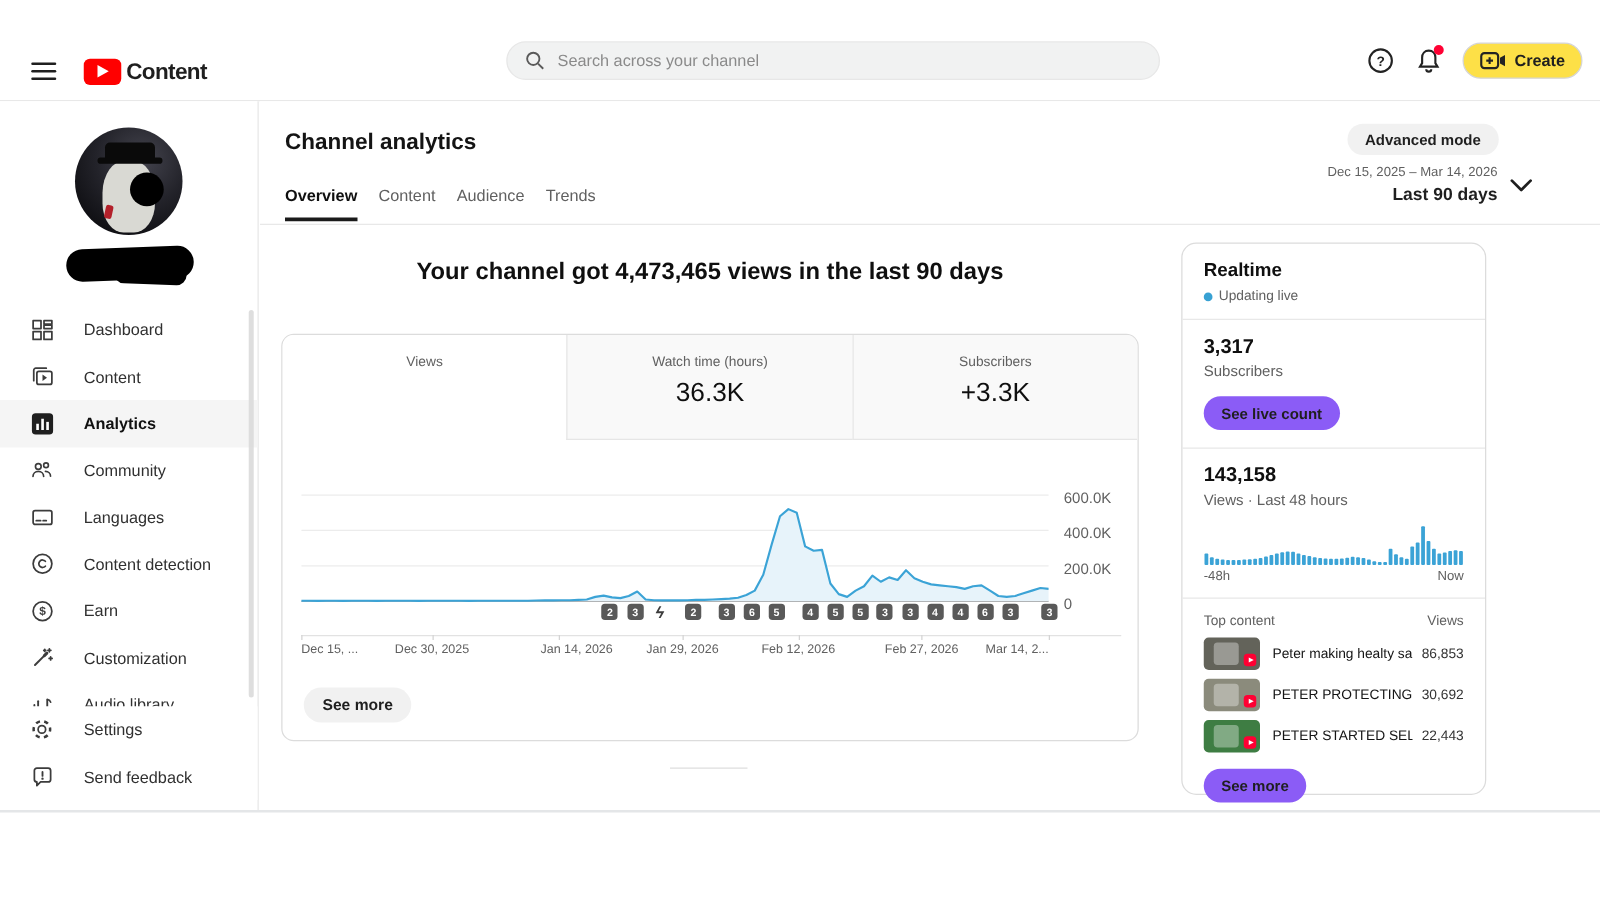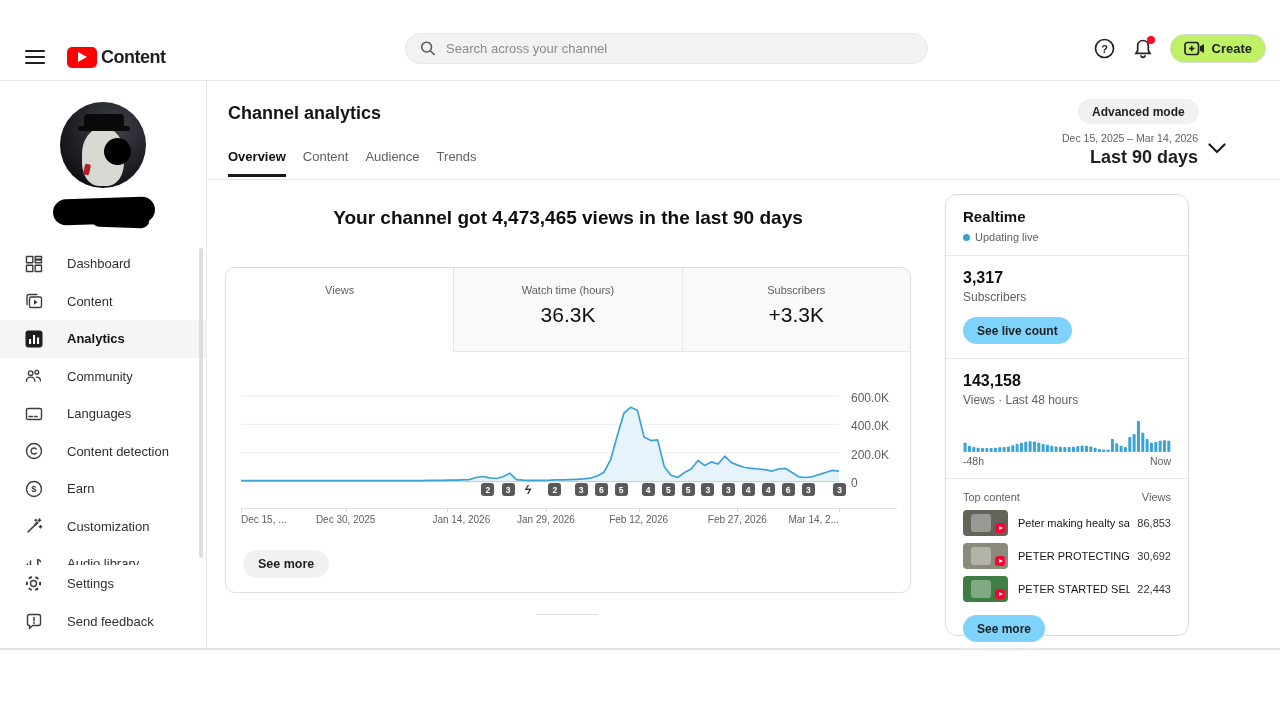--- a/index.html
+++ b/index.html
@@ -16,21 +16,21 @@
   .logo { display:flex; align-items:center; margin-left:22px; cursor:pointer; }
   .logo-play { width:30px; height:21px; background:#ff0000; border-radius:5px; position:relative; }
   .logo-play::after { content:""; position:absolute; left:11px; top:5.5px; border-left:9px solid #fff; border-top:5px solid transparent; border-bottom:5px solid transparent; }
   .logo-text { font-size:18px; font-weight:bold; letter-spacing:-0.5px; color:#1f1f1f; margin-left:4px; }
   .searchbar { position:absolute; left:405px; top:0; width:523px; height:31px; background:#f1f2f2; border:1px solid #e7e7e7; border-radius:16px; display:flex; align-items:center; padding:0 14px; }
   .searchbar input { border:none; outline:none; background:transparent; font-family:"Liberation Sans",sans-serif; font-size:13px; color:#333; width:100%; margin-left:10px; }
   .searchbar input::placeholder { color:#8a8a8a; }
   .topbar-right { position:absolute; right:14px; top:0; height:31px; display:flex; align-items:center; gap:16px; }
   .iconbtn { width:22px; height:22px; position:relative; cursor:pointer; display:flex; align-items:center; justify-content:center; }
   .bell-dot { position:absolute; right:-1px; top:-2px; width:8px; height:8px; background:#ff0033; border-radius:50%; }
-  .create-btn { display:flex; align-items:center; gap:7px; border:1px solid #d5d5d5; border-radius:17px; height:29px; padding:0 13px; background:#bef264; cursor:pointer; }
+  .create-btn { display:flex; align-items:center; gap:7px; border:1px solid #d5d5d5; border-radius:17px; height:29px; padding:0 13px; background:#fde047; cursor:pointer; }
   .create-btn span { font-size:13px; font-weight:bold; color:#1f1f1f; }
 
   
   .sidebar { position:absolute; left:0; top:81px; width:207px; height:567px; background:#fff; border-right:1px solid #e8e8e8; }
   .avatar-wrap { position:absolute; left:0; top:0; width:207px; height:164px; }
   .avatar { position:absolute; left:60px; top:21px; width:86px; height:86px; border-radius:50%;
             background:radial-gradient(circle at 62% 30%, #44444e 0%, #23232a 45%, #101014 78%); overflow:hidden; }
   .avatar .dog { position:absolute; left:22px; top:26px; width:42px; height:58px; background:#d9d9d3; border-radius:45% 45% 40% 40%; }
   .avatar .hat { position:absolute; left:24px; top:12px; width:40px; height:16px; background:#0a0a0a; border-radius:4px 4px 2px 2px; }
   .avatar .hat::before { content:""; position:absolute; left:-6px; top:12px; width:52px; height:5px; background:#0a0a0a; border-radius:3px; }
@@ -50,21 +50,21 @@
   
   .main { position:absolute; left:208px; top:81px; width:1072px; height:567px; background:#fff; }
   .page-title { position:absolute; left:20px; top:22px; font-size:18px; font-weight:bold; color:#141414; }
   .adv-btn { position:absolute; left:870px; top:18px; height:25px; padding:0 14px; background:#f1f1f1; border-radius:13px; display:flex; align-items:center; font-size:12px; font-weight:bold; color:#1f1f1f; cursor:pointer; }
   .tabs { position:absolute; left:20px; top:68px; display:flex; gap:17px; }
   .tab { font-size:13px; color:#606060; padding-bottom:10px; cursor:pointer; }
   .tab.active { color:#0f0f0f; font-weight:bold; border-bottom:3px solid #1a1a1a; }
   .header-divider { position:absolute; left:0; top:98px; width:1072px; height:1px; background:#e8e8e8; }
   .date-picker { position:absolute; left:700px; top:51px; width:290px; text-align:right; cursor:pointer; }
   .date-range { font-size:10.5px; color:#606060; }
-  .date-preset { font-size:18px; font-weight:bold; color:#1f1f1f; margin-top:3px; }
+  .date-preset { font-size:14px; font-weight:bold; color:#1f1f1f; margin-top:3px; }
   .date-chevron { position:absolute; left:1000px; top:62px; cursor:pointer; }
 
   .headline { position:absolute; left:17px; top:126px; width:686px; text-align:center; font-size:19px; font-weight:bold; color:#0f0f0f; }
 
   .analytics-card { position:absolute; left:17px; top:186px; width:686px; height:326px; border:1px solid #dcdcdc; border-radius:10px; background:#fff; overflow:hidden; }
   .metrics { display:flex; height:84px; }
   .metric { flex:1; background:#f9f9f9; border-bottom:1px solid #e6e6e6; border-left:1px solid #e6e6e6; text-align:center; padding-top:16px; cursor:pointer; }
   .metric:first-child { border-left:none; }
   .metric.active { background:#fff; border-bottom:none; }
   .metric-label { font-size:11px; color:#606060; }
@@ -89,21 +89,21 @@
   
   .realtime { position:absolute; left:737px; top:113px; width:244px; height:442px; border:1px solid #dcdcdc; border-radius:12px; background:#fff; padding:0 17px; }
   .rt-title { font-size:15px; font-weight:bold; color:#0f0f0f; margin-top:13px; }
   .rt-status { display:flex; align-items:center; gap:5px; margin-top:6px; }
   .rt-dot { width:7px; height:7px; border-radius:50%; background:#38a1d3; }
   .rt-status-text { font-size:11px; color:#606060; }
   .rt-div { height:1px; background:#e8e8e8; margin:0 -17px; }
   .rt-div.d1 { margin-top:12px; }
   .rt-big { font-size:16px; font-weight:bold; color:#0f0f0f; margin-top:13px; }
   .rt-sub { font-size:12px; color:#606060; margin-top:3px; }
-  .rt-pill { display:inline-flex; align-items:center; height:27px; padding:0 14px; background:#7dd3fc; border-radius:14px; font-size:12px; font-weight:bold; color:#1f1f1f; margin-top:13px; cursor:pointer; }
+  .rt-pill { display:inline-flex; align-items:center; height:27px; padding:0 14px; background:#8b5cf6; border-radius:14px; font-size:12px; font-weight:bold; color:#1f1f1f; margin-top:13px; cursor:pointer; }
   .rt-bars { margin-top:12px; height:33px; }
   .rt-axis { display:flex; justify-content:space-between; font-size:10.5px; color:#606060; margin-top:3px; }
   .rt-cols { display:flex; justify-content:space-between; font-size:11px; color:#606060; margin-top:12px; }
   .rt-row { display:flex; align-items:center; margin-top:7px; cursor:pointer; }
   .rt-thumb { width:45px; height:26px; border-radius:4px; position:relative; flex:none; overflow:hidden; }
   .rt-thumb .shine { position:absolute; left:8px; top:4px; width:20px; height:18px; background:rgba(255,255,255,0.35); border-radius:3px; }
   .rt-shorts { position:absolute; right:3px; bottom:3px; width:10px; height:10px; background:#ff0033; border-radius:3px; }
   .rt-shorts::after { content:""; position:absolute; left:3.5px; top:2.5px; border-left:4px solid #fff; border-top:2.5px solid transparent; border-bottom:2.5px solid transparent; }
   .rt-row-title { font-size:11px; color:#141414; margin-left:10px; white-space:nowrap; overflow:hidden; max-width:112px; }
   .rt-row-views { font-size:11px; color:#333; margin-left:auto; }

